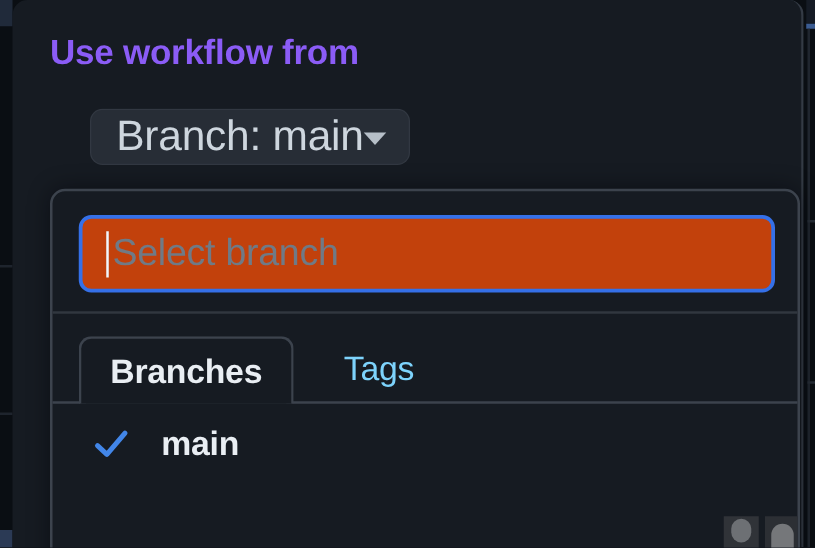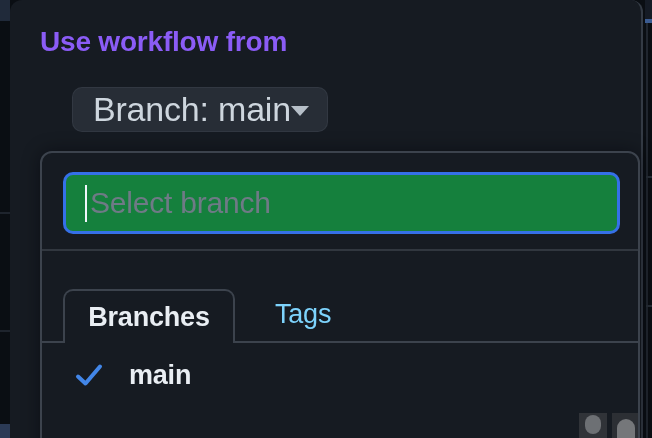--- a/index.html
+++ b/index.html
@@ -66,37 +66,37 @@
     border-bottom:2px solid #31373f;
     font-size:28px; font-weight:700; color:#eff3f8;
   }
   .filter-row {
     height:98px; border-bottom:2px solid #31373f;
     padding:19px 18px 0 21px;
   }
   .input-wrap { position:relative; width:100%; height:62px; }
   .ref-input {
     width:100%; height:62px;
-    background:#15803d;
+    background:#c2410c;
     border:3px solid #3570e8;
     border-radius:10px;
     padding:0 16px 0 24px;
     font-family:inherit; letter-spacing:-0.2px;
     font-size:30px; color:#e6edf3;
     outline:none; caret-color:transparent;
   }
   .ref-input::placeholder { color:#6f7a86; opacity:1; }
   .text-cursor {
     position:absolute; left:22px; top:13px; width:2px; height:37px;
     background:#f0f6fc;
   }
   .tab-nav {
-    height:92px; border-bottom:2px solid #3c434d;
+    height:72px; border-bottom:2px solid #3c434d;
     padding:18px 0 0 21px;
-    display:flex; align-items:flex-end;
+    display:flex; align-items:center;
     position:relative;
   }
   .tab {
     font-family:inherit; letter-spacing:-0.2px;
     background:transparent; border:none; cursor:pointer;
     font-size:27px; height:54px;
   }
   .tab.active {
     width:172px;
     background:#161b22;

